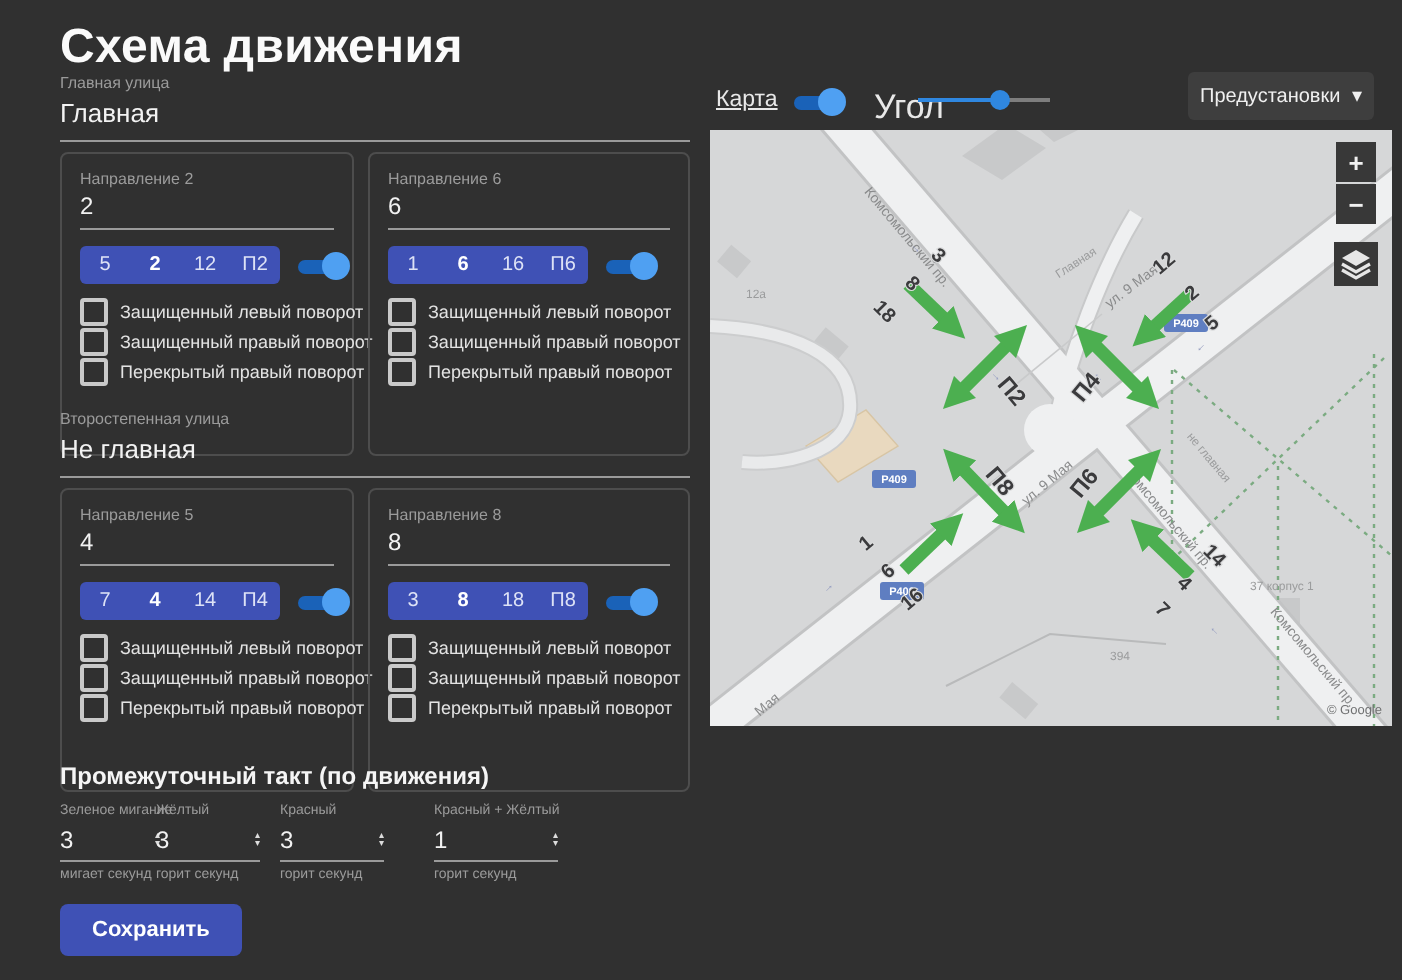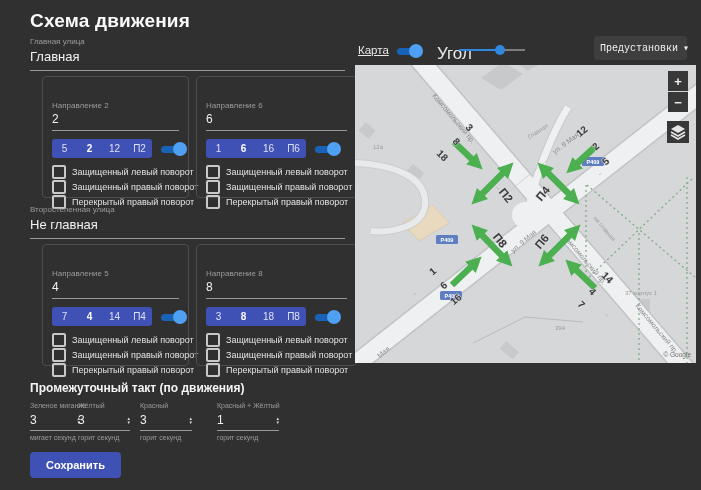--- a/index.html
+++ b/index.html
@@ -1,25 +1,25 @@
 <!DOCTYPE html>
 <html><head>
 <meta charset="utf-8">
 <style>
   html,body{margin:0;padding:0;}
   body{width:701px;height:490px;background:#303030;font-family:"Liberation Sans",sans-serif;
        color:#e8e8e8;position:relative;overflow:hidden;}
   .abs{position:absolute;}
   
-  #page-title{left:30px;top:10px;font-size:19px;font-weight:700;color:#fafafa;letter-spacing:.2px;}
+  #page-title{left:30px;top:10px;font-size:24px;font-weight:700;color:#fafafa;letter-spacing:.2px;}
   .street{left:30px;width:315px;}
   #main-street{top:37px;} #secondary-street{top:205px;}
   .f-label{font-size:8px;color:#9b9b9b;}
   .f-value{font-size:13px;color:#f2f2f2;border-bottom:1px solid #9a9a9a;padding:3px 0 6px;}
-  .card{border:1px solid #4d4d4d;border-radius:4px;padding:24px 9px;box-sizing:border-box;height:122px;margin-left:12px;}
+  .card{border:1px solid #4d4d4d;border-radius:4px;padding:8px 9px;box-sizing:border-box;height:152px;}
   #card-0{left:30px;top:76px;width:147px;} #card-1{left:184px;top:76px;width:161px;}
   #card-2{left:30px;top:244px;width:147px;} #card-3{left:184px;top:244px;width:161px;}
   .dir-label{font-size:8px;color:#9b9b9b;}
   .dir-value{font-size:12px;color:#f2f2f2;border-bottom:1px solid #9a9a9a;padding:2px 0 4px;}
   .chip-row{display:flex;align-items:center;gap:7px;margin-top:8px;}
   .chips{display:flex;background:#3f51b5;border-radius:3px;height:19px;}
   .chip{width:25px;line-height:19px;text-align:center;font-size:10px;color:#dde2f6;}
   .chip.sel{font-weight:700;color:#ffffff;}
   .cbs{margin-top:8px;}
   .cb-row{display:flex;align-items:center;gap:6px;margin-top:3px;height:12px;}
@@ -42,21 +42,21 @@
   #save-btn{left:30px;top:452px;background:#3f51b5;color:#fff;border:none;border-radius:4px;
             font-size:11px;font-weight:700;padding:7px 16px;font-family:inherit;cursor:pointer;}
   
   #karta-label{left:358px;top:44px;font-size:11.5px;text-decoration:underline;}
   #karta-switch{left:395px;top:44px;}
   #ugol-label{left:437px;top:44px;font-size:17px;}
   #slider{left:459px;top:49px;width:66px;height:2px;background:#7d7d7d;}
   #slider-fill{left:0;top:0;height:2px;background:#2f87e0;}
   #slider-thumb{top:-4px;width:10px;height:10px;margin-left:-5px;border-radius:50%;background:#2f87e0;}
   #presets-btn{left:594px;top:36px;width:93px;height:24px;background:#3e3e3e;border:none;border-radius:3px;
-               color:#f0f0f0;font-size:10px;font-family:Liberation Mono, monospace;display:flex;align-items:center;
+               color:#f0f0f0;font-size:10px;font-family:Liberation Sans, sans-serif;display:flex;align-items:center;
                justify-content:space-between;gap:5px;cursor:pointer;}
   
   #map{left:355px;top:65px;width:341px;height:298px;background:#d6d7d8;overflow:hidden;}
   .map-btn{position:absolute;right:8px;width:20px;height:20px;background:#383838;color:#f0f0f0;
            display:flex;align-items:center;justify-content:center;font-size:13px;font-weight:700;cursor:pointer;}
   #zoom-in{top:6px;} #zoom-out{top:27px;}
   #layers-btn{position:absolute;right:7px;top:56px;width:22px;height:22px;background:#383838;
               display:flex;align-items:center;justify-content:center;cursor:pointer;}
   .mstreet{font-size:7px;fill:#8a8b8c;}
   .mtiny{font-size:6px;fill:#9b9c9d;}

